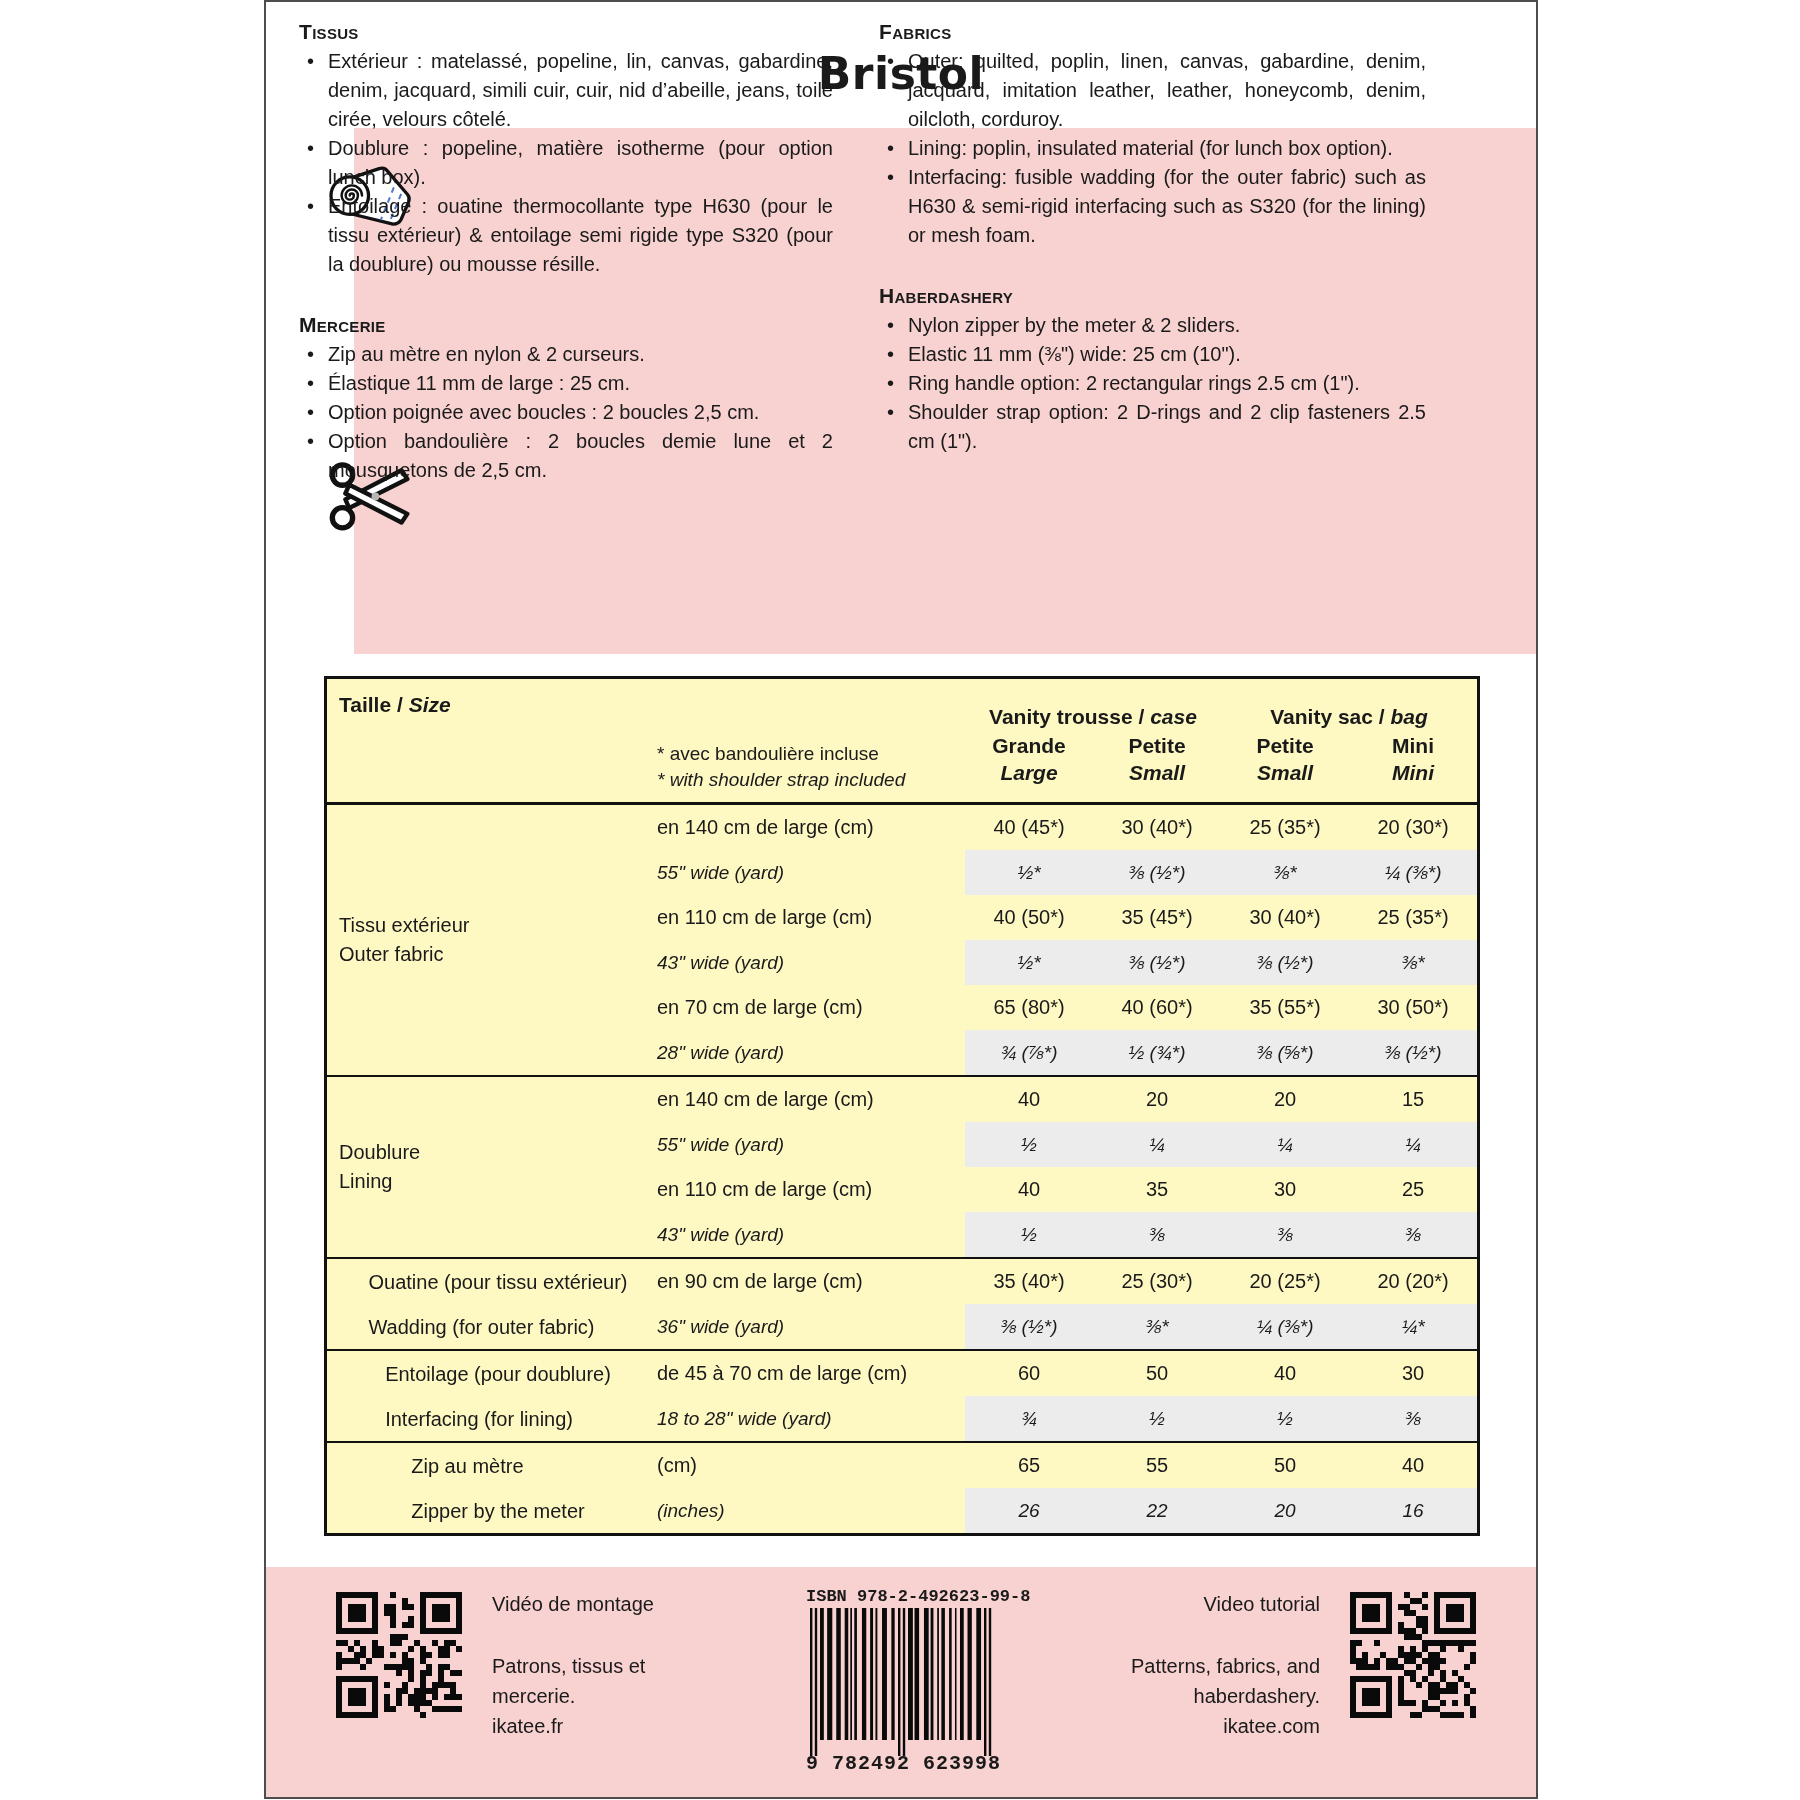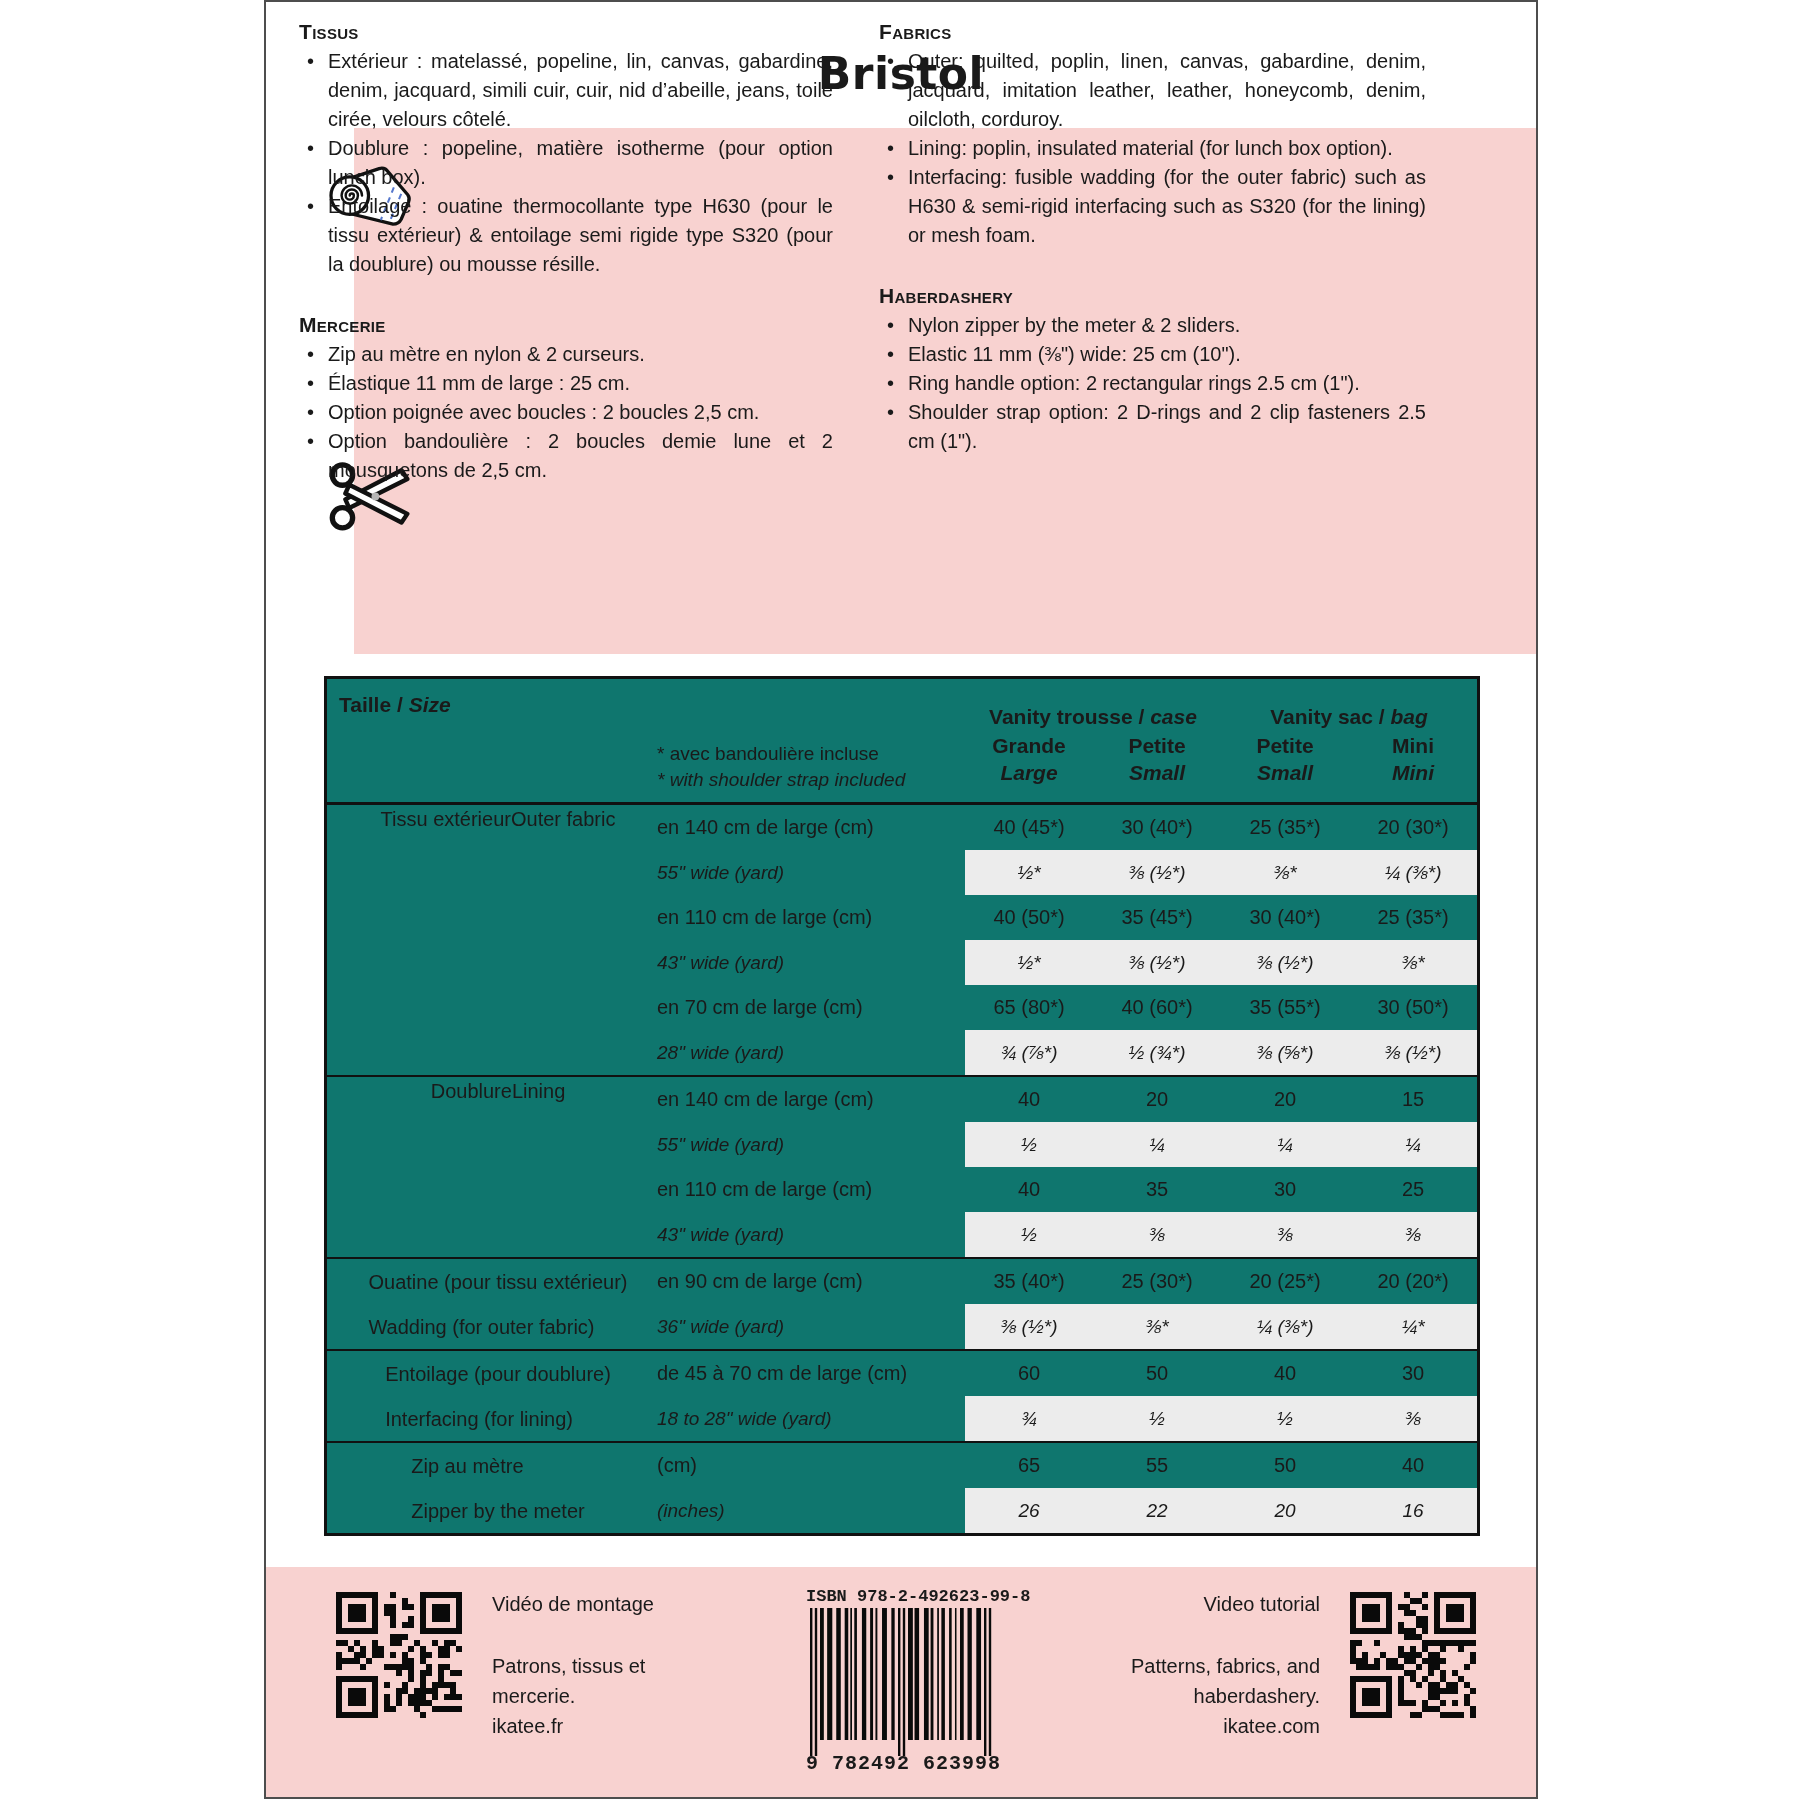--- a/index.html
+++ b/index.html
@@ -20,33 +20,33 @@
   .info-col.left{left:33px;width:534px;}
   .info-col.right{left:613px;width:547px;}
   .sec-head{font-weight:700;font-size:21px;font-variant:small-caps;letter-spacing:.3px;margin:0 0 3px 0;}
   .sec-head.later{margin-top:34px;}
   ul.blist{list-style:none;margin:0;padding:0;}
   ul.blist li{position:relative;padding-left:29px;font-size:20px;line-height:29px;text-align:justify;}
   ul.blist li::before{content:"•";position:absolute;left:8px;}
   .info-col.right ul.blist li{}
 
   
-  .sizetable{position:absolute;left:58px;top:674px;width:1150px;border:3px solid #111;background:#0f766e;}
+  .sizetable{position:absolute;left:58px;top:674px;width:1150px;border:3px solid #111;background:#fef9c3;}
   .thead{display:grid;grid-template-columns:330px 308px 128px 128px 128px 1fr;
          grid-template-rows:50px 73px;border-bottom:3px solid #111;}
   .taille{grid-column:1;grid-row:1;padding:14px 0 0 12px;font-size:21px;font-weight:700;}
   .note{grid-column:2;grid-row:2;align-self:end;padding-bottom:9px;font-size:19px;line-height:26px;}
   .grp{grid-row:1;align-self:end;text-align:center;font-size:21px;font-weight:700;padding-top:14px;}
   .grp.g1{grid-column:3/5;} .grp.g2{grid-column:5/7;}
   .szh{grid-row:2;align-self:end;text-align:center;font-size:21px;font-weight:700;line-height:27px;padding-bottom:16px;}
   .it{font-style:italic;}
 
   .sec{display:grid;grid-template-columns:330px 1fr;}
   .sec.sep{border-top:2.5px solid #111;}
-  .sec-label{padding-left:12px;display:flex;justify-content:center;font-size:20px;line-height:29px;}
+  .sec-label{padding-left:12px;display:flex;flex-direction:column;justify-content:center;font-size:20px;line-height:29px;}
   .sec-label.two{display:grid;grid-template-rows:45px 45px;align-items:center;line-height:22px;}
   .sec-label .en{}
   .trow{display:grid;grid-template-columns:308px 1fr;height:45px;align-items:center;font-size:20px;}
   .trow .sub{white-space:nowrap;}
   .vals{display:grid;grid-template-columns:128px 128px 128px 1fr;height:45px;align-items:center;text-align:center;}
   .vals.gray{background:var(--rowgray);}
   .trow.ity .sub,.trow.ity .val{font-style:italic;font-size:19px;}
 
   
   .footer{position:absolute;left:0;top:1565px;width:100%;height:230px;background:var(--pink);}

